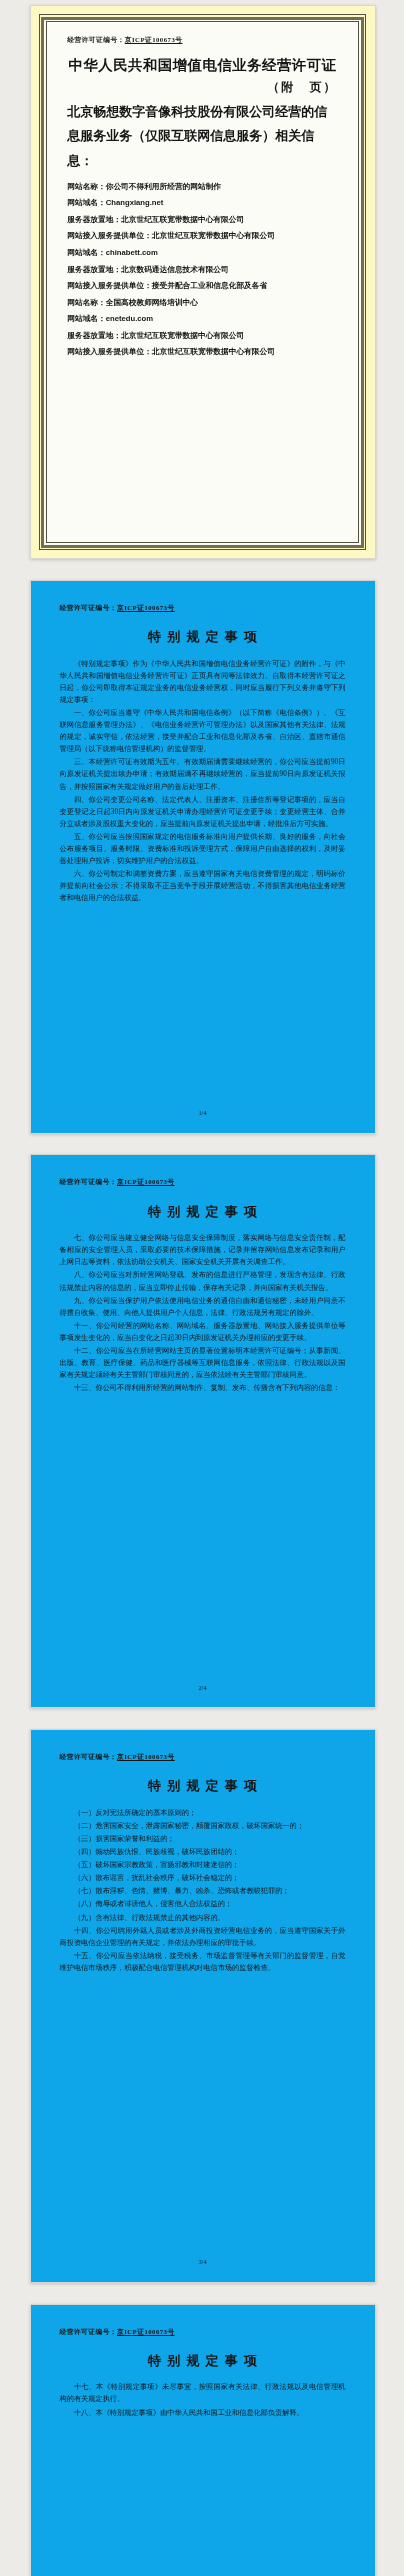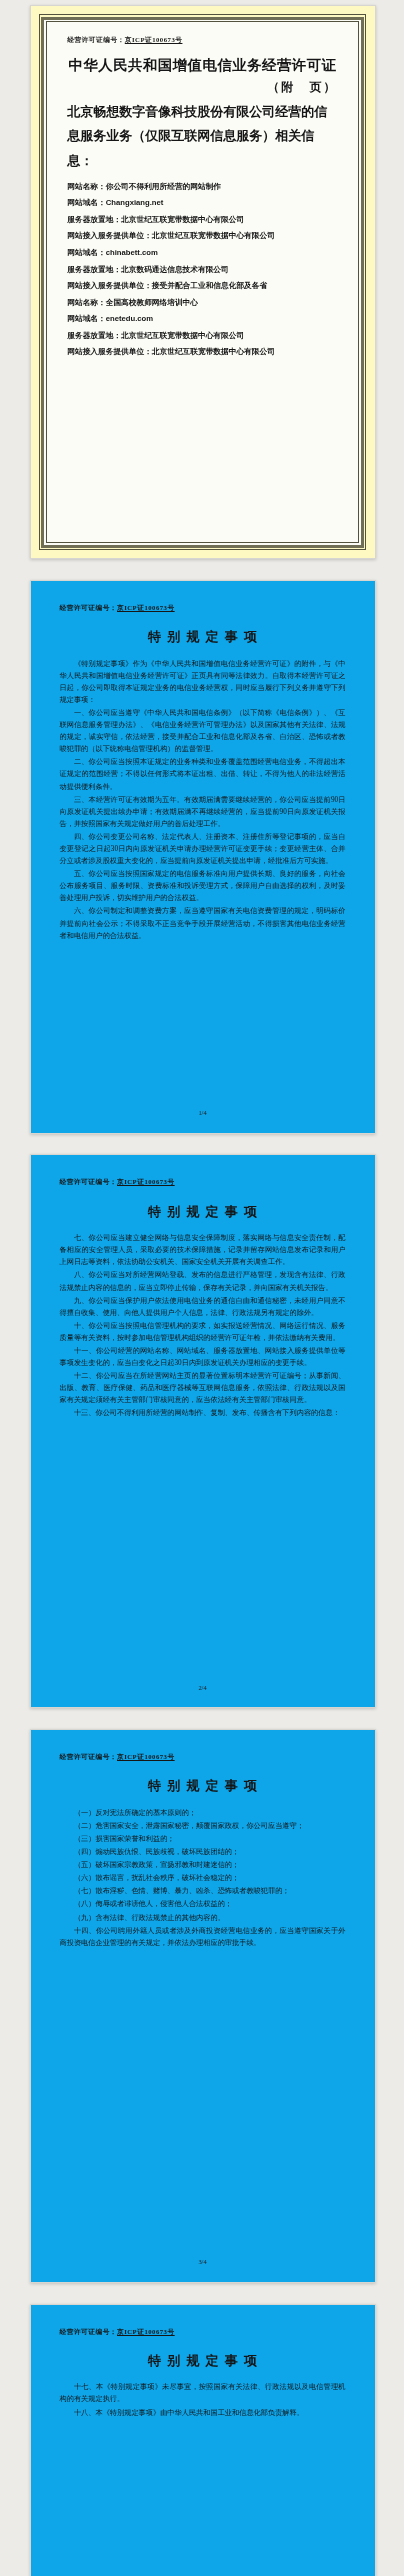--- a/index.html
+++ b/index.html
@@ -164,23 +164,22 @@
 
   <section class="page prov-page">
     <div class="prov-no">
       <span>经营许可证编号：</span><span class="u">京ICP证100673号</span>
     </div>
     <h2 class="prov-title">特别规定事项</h2>
     <div class="prov-body">
 
         <p class="prov-para">《特别规定事项》作为《中华人民共和国增值电信业务经营许可证》的附件，与《中华人民共和国增值电信业务经营许可证》正页具有同等法律效力。自取得本经营许可证之日起，你公司即取得本证规定业务的电信业务经营权，同时应当履行下列义务并遵守下列规定事项：</p>
 
-        <p class="prov-para">一、你公司应当遵守《中华人民共和国电信条例》（以下简称《电信条例》）、《互联网信息服务管理办法》、《电信业务经营许可管理办法》以及国家其他有关法律、法规的规定，诚实守信，依法经营，接受并配合工业和信息化部及各省、自治区、恐怖或者教唆犯罪的（以下统称电信管理机构）的监督管理。</p>
-
-        <p class="prov-para">二、你公司应当按照本证规定的业务种类和业务覆盖范围经营电信业务，不得超出本证规定的范围经营；不得以任何形式将本证出租、出借、转让，不得为他人的非法经营活动提供便利条件。</p>
+        <p class="prov-para">一、你公司应当遵守《中华人民共和国电信条例》（以下简称《电信条例》）、《互联网信息服务管理办法》、《电信业务经营许可管理办法》以及国家其他有关法律、法规的规定，诚实守信，依法经营，接受并配合工业和信息化部及各省、自治区、直辖市通信管理局（以下统称电信管理机构）的监督管理。</p>
+
 
         <p class="prov-para">三、本经营许可证有效期为五年。有效期届满需要继续经营的，你公司应当提前90日向原发证机关提出续办申请；有效期届满不再继续经营的，应当提前90日向原发证机关报告，并按照国家有关规定做好用户的善后处理工作。</p>
 
         <p class="prov-para">四、你公司变更公司名称、法定代表人、注册资本、注册住所等登记事项的，应当自变更登记之日起30日内向原发证机关申请办理经营许可证变更手续；变更经营主体、合并分立或者涉及股权重大变化的，应当提前向原发证机关提出申请，经批准后方可实施。</p>
 
         <p class="prov-para">五、你公司应当按照国家规定的电信服务标准向用户提供长期、良好的服务，向社会公布服务项目、服务时限、资费标准和投诉受理方式，保障用户自由选择的权利，及时妥善处理用户投诉，切实维护用户的合法权益。</p>
 
         <p class="prov-para">六、你公司制定和调整资费方案，应当遵守国家有关电信资费管理的规定，明码标价并提前向社会公示；不得采取不正当竞争手段开展经营活动，不得损害其他电信业务经营者和电信用户的合法权益。</p>
       </div>
     <div class="page-no">1/4</div>
@@ -192,58 +191,58 @@
     </div>
     <h2 class="prov-title">特别规定事项</h2>
     <div class="prov-body">
 
         <p class="prov-para">七、你公司应当建立健全网络与信息安全保障制度，落实网络与信息安全责任制，配备相应的安全管理人员，采取必要的技术保障措施，记录并留存网站信息发布记录和用户上网日志等资料，依法协助公安机关、国家安全机关开展有关调查工作。</p>
 
         <p class="prov-para">八、你公司应当对所经营网站登载、发布的信息进行严格管理，发现含有法律、行政法规禁止内容的信息的，应当立即停止传输，保存有关记录，并向国家有关机关报告。</p>
 
         <p class="prov-para">九、你公司应当保护用户依法使用电信业务的通信自由和通信秘密，未经用户同意不得擅自收集、使用、向他人提供用户个人信息，法律、行政法规另有规定的除外。</p>
 
-        <p class="prov-para">十、你公司应当按照电信管理机构的要求，如实报送经营情况、网络运行情况、服务质量等有关资料，按时参加电信管理机构组织的经营许可证年检，并依法缴纳有关费用。</p>
 
         <p class="prov-para">十一、你公司经营的网站名称、网站域名、服务器放置地、网站接入服务提供单位等事项发生变化的，应当自变化之日起30日内到原发证机关办理相应的变更手续。</p>
 
         <p class="prov-para">十二、你公司应当在所经营网站主页的显著位置标明本经营许可证编号；从事新闻、出版、教育、医疗保健、药品和医疗器械等互联网信息服务，依照法律、行政法规以及国家有关规定须经有关主管部门审核同意的，应当依法经有关主管部门审核同意。</p>
 
         <p class="prov-para">十三、你公司不得利用所经营的网站制作、复制、发布、传播含有下列内容的信息：</p>
       </div>
     <div class="page-no">2/4</div>
   </section>
 
   <section class="page prov-page">
     <div class="prov-no">
       <span>经营许可证编号：</span><span class="u">京ICP证100673号</span>
     </div>
     <h2 class="prov-title">特别规定事项</h2>
     <div class="prov-body">
 
         <p class="prov-para">（一）反对宪法所确定的基本原则的；</p>
 
-        <p class="prov-para">（二）危害国家安全，泄露国家秘密，颠覆国家政权，你公司应当遵守；</p>
+        <p class="prov-para">（二）危害国家安全，泄露国家秘密，颠覆国家政权，破坏国家统一的；</p>
 
         <p class="prov-para">（三）损害国家荣誉和利益的；</p>
 
         <p class="prov-para">（四）煽动民族仇恨、民族歧视，破坏民族团结的；</p>
 
         <p class="prov-para">（五）破坏国家宗教政策，宣扬邪教和封建迷信的；</p>
 
         <p class="prov-para">（六）散布谣言，扰乱社会秩序，破坏社会稳定的；</p>
 
         <p class="prov-para">（七）散布淫秽、色情、赌博、暴力、凶杀、恐怖或者教唆犯罪的；</p>
 
         <p class="prov-para">（八）侮辱或者诽谤他人，侵害他人合法权益的；</p>
 
         <p class="prov-para">（九）含有法律、行政法规禁止的其他内容的。</p>
 
         <p class="prov-para">十四、你公司聘用外籍人员或者涉及外商投资经营电信业务的，应当遵守国家关于外商投资电信企业管理的有关规定，并依法办理相应的审批手续。</p>
 
+        <p class="prov-para">十五、你公司应当依法纳税，接受税务、市场监督管理等有关部门的监督管理，自觉维护电信市场秩序，积极配合电信管理机构对电信市场的监督检查。</p>
 
       </div>
     <div class="page-no">3/4</div>
   </section>
 
   <section class="page prov-page">
     <div class="prov-no">
       <span>经营许可证编号：</span><span class="u">京ICP证100673号</span>
     </div>
     <h2 class="prov-title">特别规定事项</h2>

